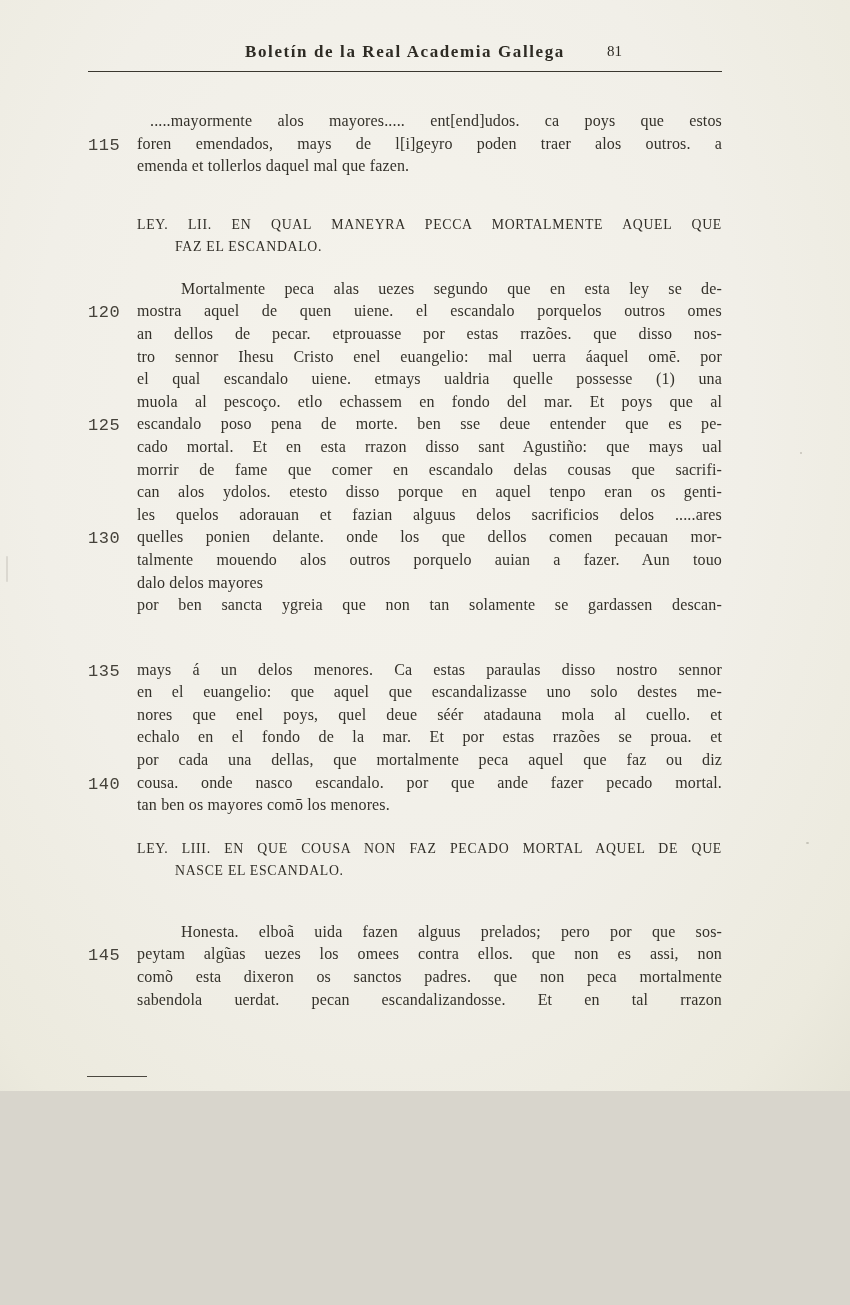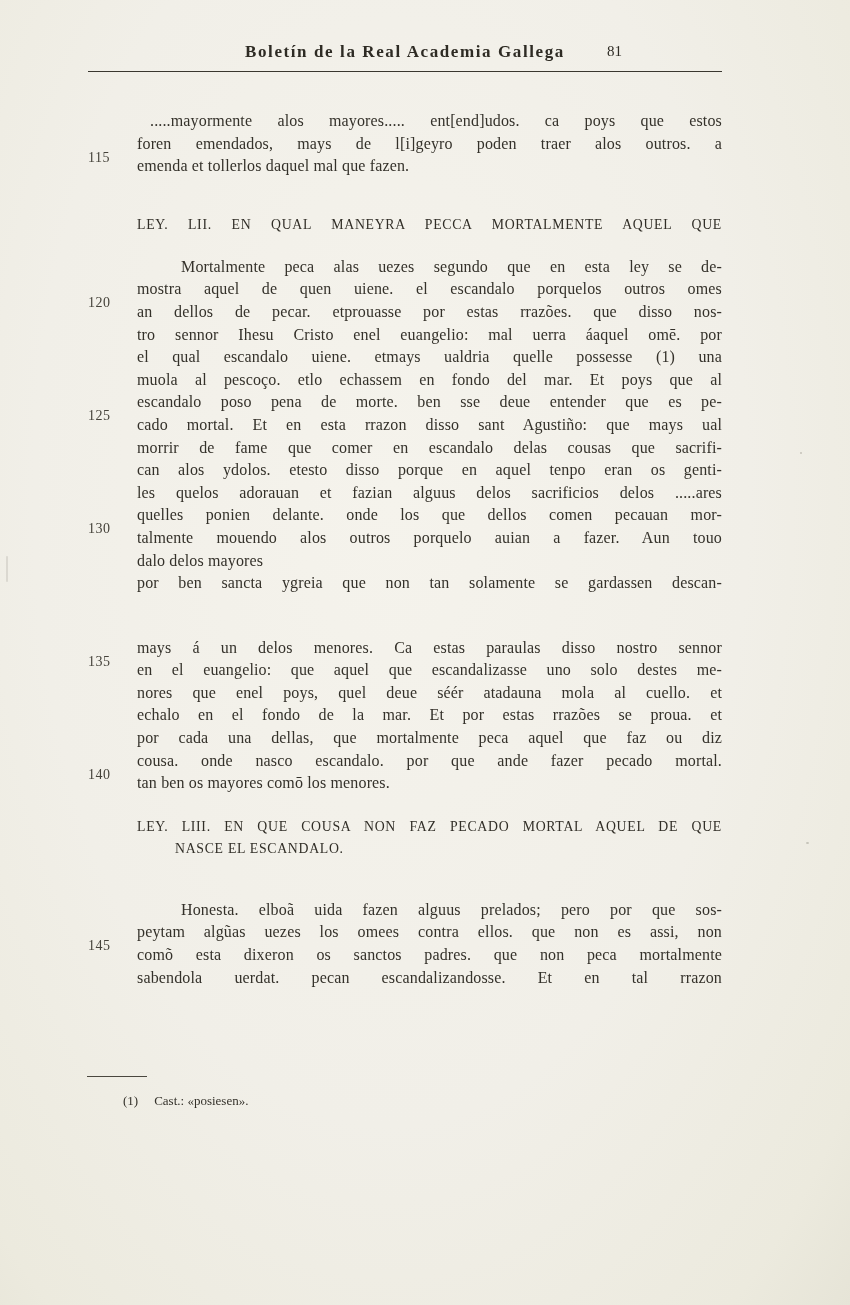--- a/index.html
+++ b/index.html
@@ -1,19 +1,19 @@
 <!DOCTYPE html>
 <html><head>
 <meta charset="utf-8">
 <style>
   html, body { margin: 0; padding: 0; background: #d8d5cc; }
   .page {
     position: relative;
     width: 850px;
-    height: 1305px;
+    height: 1091px;
     margin: 0 auto;
     background: radial-gradient(ellipse at 46% 38%, #f5f3ec 0%, #f1efe8 55%, #eceade 88%, #e6e4d7 100%);
     overflow: hidden;
     color: #34312a;
     font-family: "Liberation Serif", "DejaVu Serif", serif;
   }
   
   .header {
     position: absolute;
     left: 88px; top: 42px;
@@ -63,25 +63,24 @@
   .linetext { display: block; }
   .line.fill .linetext {
     text-align: justify;
     text-align-last: justify;
   }
   .linenum {
     position: absolute;
     left: -49px;
     top: 2px;
     width: 42px;
-    font-size: 14px;
+    font-size: 17px;
     letter-spacing: 0.5px;
     color: #45423a;
-    font-family: Liberation Serif, serif;
-    margin-top: 12px;
+    font-family: Liberation Mono, monospace;
   }
   .block.heading .line {
     font-size: 13.8px;
     letter-spacing: 0.7px;
     line-height: 22px;
     color: #312e27;
   }
   .block.folio .line {
     font-size: 11.5px;
     color: #45423a;
@@ -134,20 +133,24 @@
         </div>
         <div class="line">
           <span class="linenum"></span>
           <span class="linetext">emenda et tollerlos daquel mal que fazen.</span>
         </div>
       </div>
       <div class="block heading">
         <div class="line fill">
           <span class="linenum"></span>
           <span class="linetext">LEY. LII. EN QUAL MANEYRA PECCA MORTALMENTE AQUEL QUE</span>
+        </div>
+        <div class="line">
+          <span class="linenum"></span>
+          <span class="linetext" style="padding-left: 38px;">FAZ EL ESCANDALO.</span>
         </div>
       </div>
       <div class="block para">
         <div class="line fill">
           <span class="linenum"></span>
           <span class="linetext" style="text-indent: 44px;">Mortalmente peca alas uezes segundo que en esta ley se de-</span>
         </div>
         <div class="line fill">
           <span class="linenum">120</span>
           <span class="linetext">mostra aquel de quen uiene. el escandalo porquelos outros omes</span>

